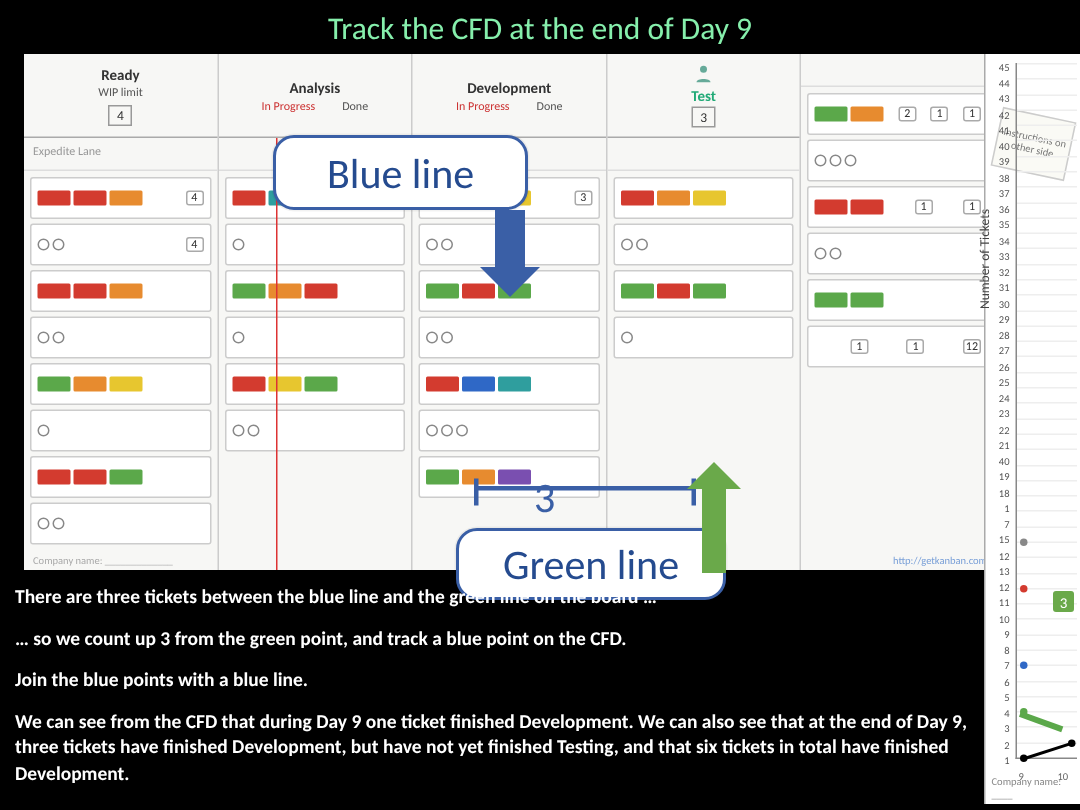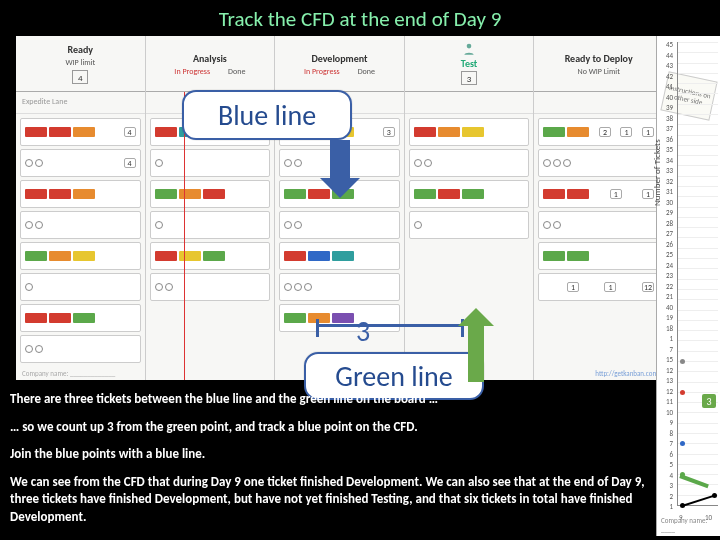--- a/index.html
+++ b/index.html
@@ -229,24 +229,20 @@
               <span class="tag red"></span>
               <span class="tag green"></span>
             </div>
           <div class="card">
               <span class="dot"></span>
             </div>
         </div>
       </div>
 
       <div class="col">
-        <div class="colhead">
-          <span class="label">Ready to Deploy</span>
-          <span class="sub">No WIP Limit</span>
-        </div>
         <div class="lane"></div>
         <div class="cards">
           <div class="card">
               <span class="tag hgrn"></span>
               <span class="tag orange"></span>
               <span class="num">2</span>
               <span class="num">1</span>
               <span class="num">1</span>
             </div>
           <div class="card">

